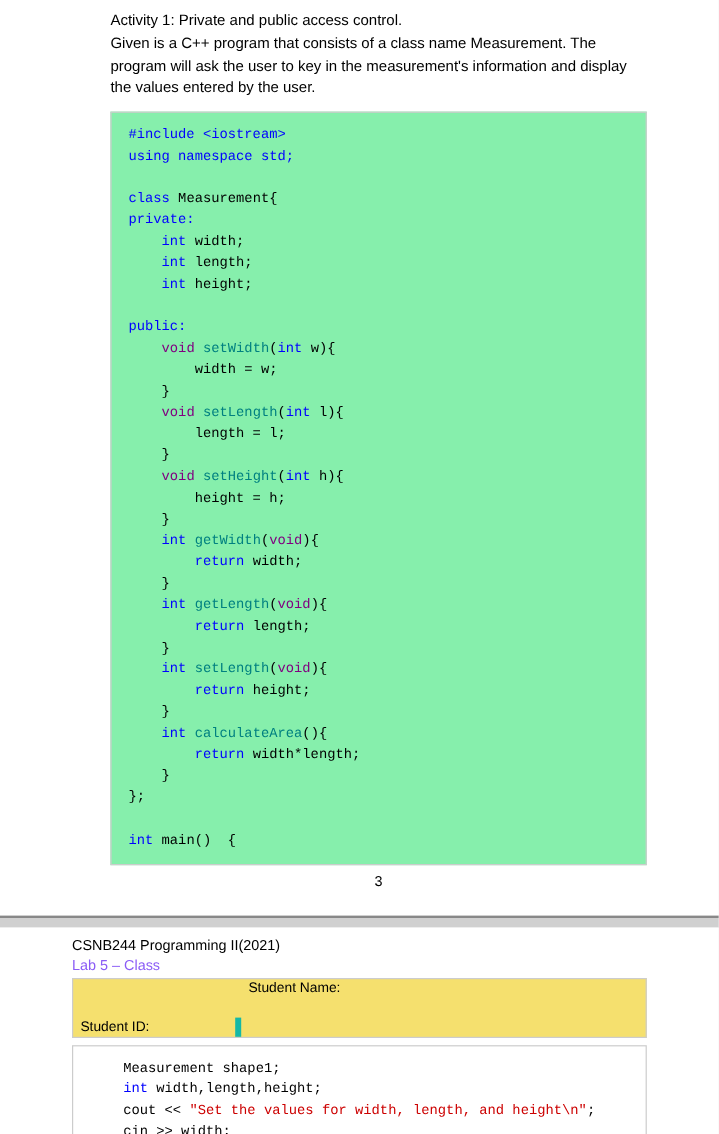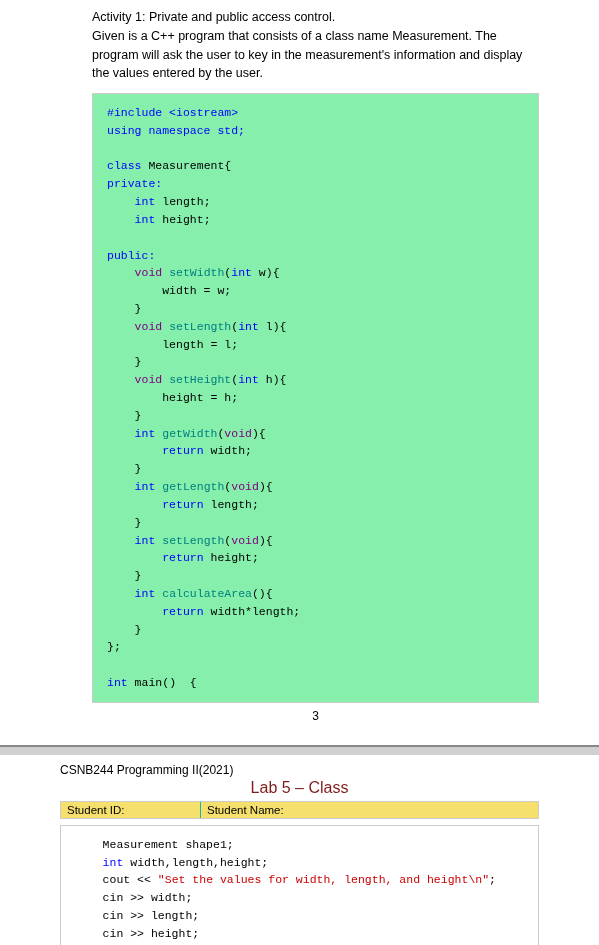--- a/index.html
+++ b/index.html
@@ -71,42 +71,42 @@
 
     .lab-header-row {
       display: flex;
       justify-content: flex-start;
       font-size: 12px;
       color: #000;
       margin-bottom: 2px;
     }
 
     .lab-subheader {
-      font-size: 16px;
-      color: #7f1d1d;
+      font-size: 12px;
+      color: #8b5cf6;
       margin-bottom: 4px;
-      text-align: center;
     }
 
     .student-row {
       display: flex;
       background: #f5e06e;
       border: 1px solid #ccc;
       margin-bottom: 6px;
     }
 
     .student-cell {
       font-size: 11.5px;
       padding: 2px 6px;
       color: #000;
     }
 
     .student-cell-id {
-      border-right: 1px solid #14b8a6;
+      border-right: 5px solid #14b8a6;
       min-width: 140px;
+      margin-top: 32px;
     }
 
     .student-cell-name {
       min-width: 200px;
     }
 
     .code-box2 {
       border: 1px solid #ccc;
       background: #fff;
       padding: 10px 14px;
@@ -132,20 +132,21 @@
       <span class="code-line"><span class="kw-blue">#include &lt;iostream&gt;</span></span>
 
       <span class="code-line"><span class="kw-blue">using namespace std;</span></span>
 
       <span class="code-line">&nbsp;</span>
 
       <span class="code-line"><span class="kw-blue">class</span> Measurement{</span>
 
       <span class="code-line"><span class="kw-blue">private:</span></span>
 
+      <span class="code-line">    <span class="kw-blue">int</span> width;</span>
 
       <span class="code-line">    <span class="kw-blue">int</span> length;</span>
 
       <span class="code-line">    <span class="kw-blue">int</span> height;</span>
 
       <span class="code-line">&nbsp;</span>
 
       <span class="code-line"><span class="kw-blue">public:</span></span>
 
       <span class="code-line">    <span class="kw-purple">void</span> <span class="fn-teal">setWidth</span>(<span class="kw-blue">int</span> w){</span>

